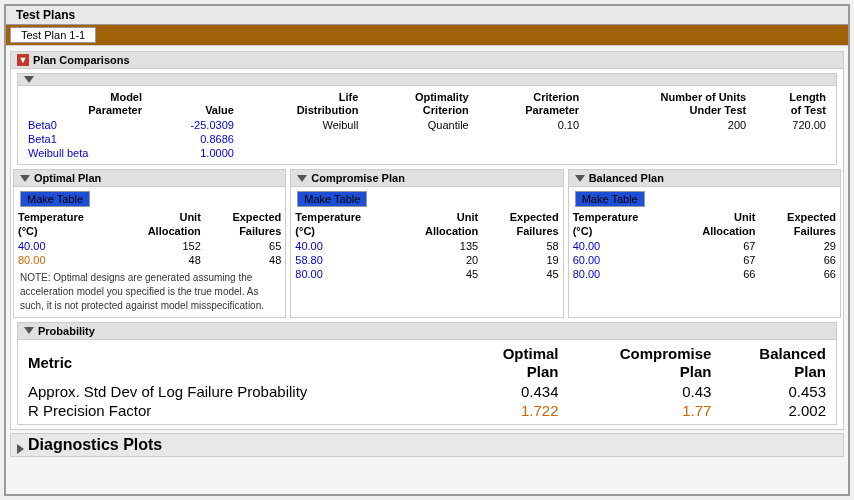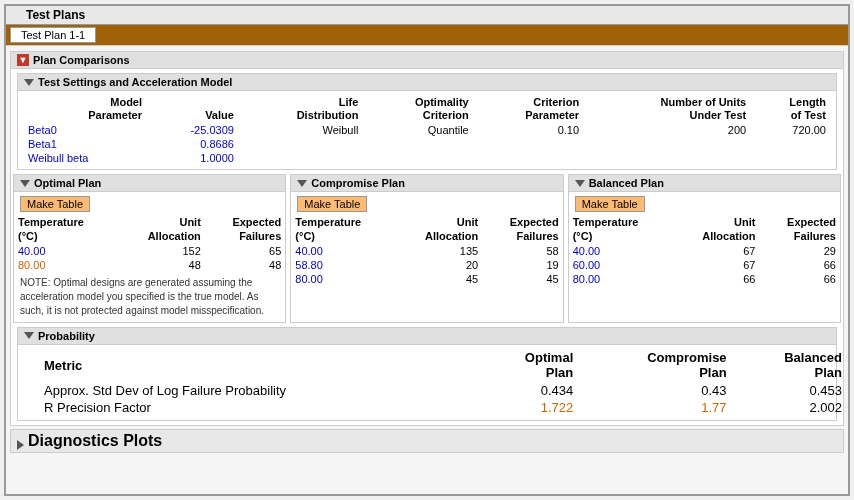--- a/index.html
+++ b/index.html
@@ -15,21 +15,21 @@
       border: 2px solid #999;
       background: #f5f5f5;
       margin: 4px;
       height: 492px;
       display: flex;
       flex-direction: column;
     }
     .panel-title {
       background: #e8e8e8;
       border-bottom: 1px solid #999;
-      padding: 2px 20px;
+      padding: 2px 10px;
       font-weight: bold;
       font-size: 12px;
       display: flex;
       align-items: center;
       gap: 4px;
     }
     .tab-bar {
       padding: 2px 4px;
       background: #a16207;
       border-bottom: 1px solid #ccc;
@@ -116,21 +116,21 @@
     .plan-section {
       flex: 1;
       border: 1px solid #ccc;
       background: #fff;
       margin: 0 2px;
     }
     .plan-section:first-child { margin-left: 0; }
     .plan-section:last-child { margin-right: 0; }
     .make-table-btn {
       border: 1px solid #999;
-      background: #fdba74;
+      background: #1d4ed8;
       padding: 1px 6px;
       margin: 4px 6px 3px 6px;
       cursor: pointer;
       font-size: 11px;
       display: inline-block;
     }
     .plan-table {
       width: 100%;
       border-collapse: collapse;
       font-size: 11px;
@@ -148,23 +148,22 @@
     }
     .note-text {
       font-size: 10px;
       color: #333;
       padding: 4px 6px;
       line-height: 1.4;
     }
     .diagnostics-table {
       width: 100%;
       border-collapse: collapse;
-      font-size: 13px;
+      font-size: 15px;
       padding: 2px 6px;
-      margin-left: 16px;
     }
     .diagnostics-table th {
       text-align: right;
       font-weight: bold;
       padding: 1px 4px;
     }
     .diagnostics-table th.left { text-align: left; }
     .diagnostics-table td {
       text-align: right;
       padding: 1px 4px;
@@ -198,21 +197,20 @@
 
     <div class="section">
       <div class="section-header">
         <span class="collapse-icon">▼</span>
         <span>Plan Comparisons</span>
       </div>
 
       <div class="section" style="margin:4px 6px;">
         <div class="section-header">
           <span class="triangle-down"></span>
-          <span>Test Settings and Acceleration Model</span>
         </div>
         <div class="inner-content">
           <table class="settings-table">
             <thead>
               <tr>
                 <th class="left th-multiline">Model<br>Parameter</th>
                 <th class="th-multiline">Value</th>
                 <th class="th-multiline">Life<br>Distribution</th>
                 <th class="th-multiline">Optimality<br>Criterion</th>
                 <th class="th-multiline">Criterion<br>Parameter</th>

